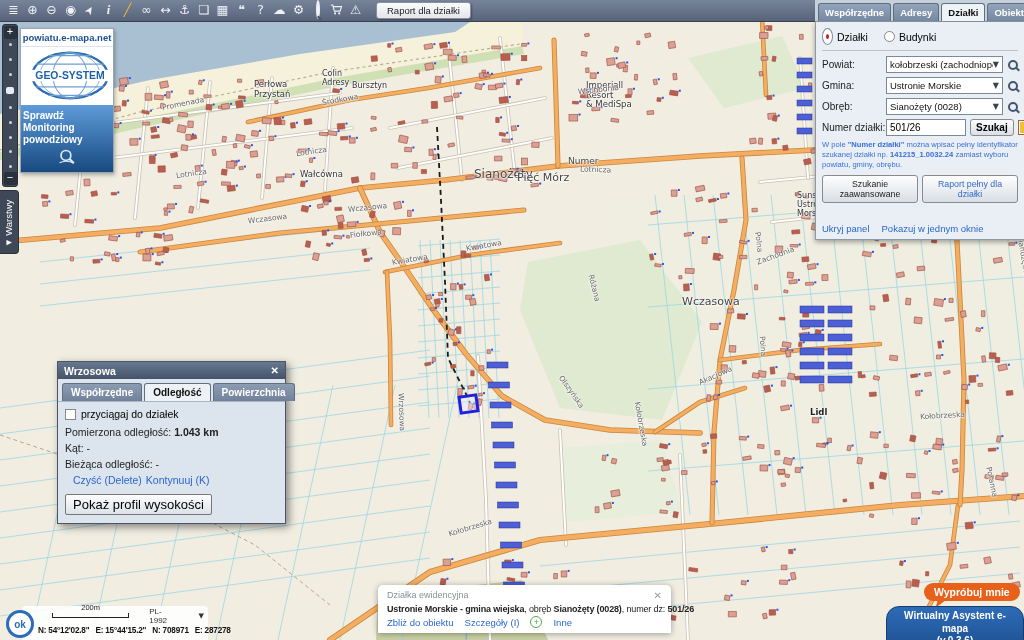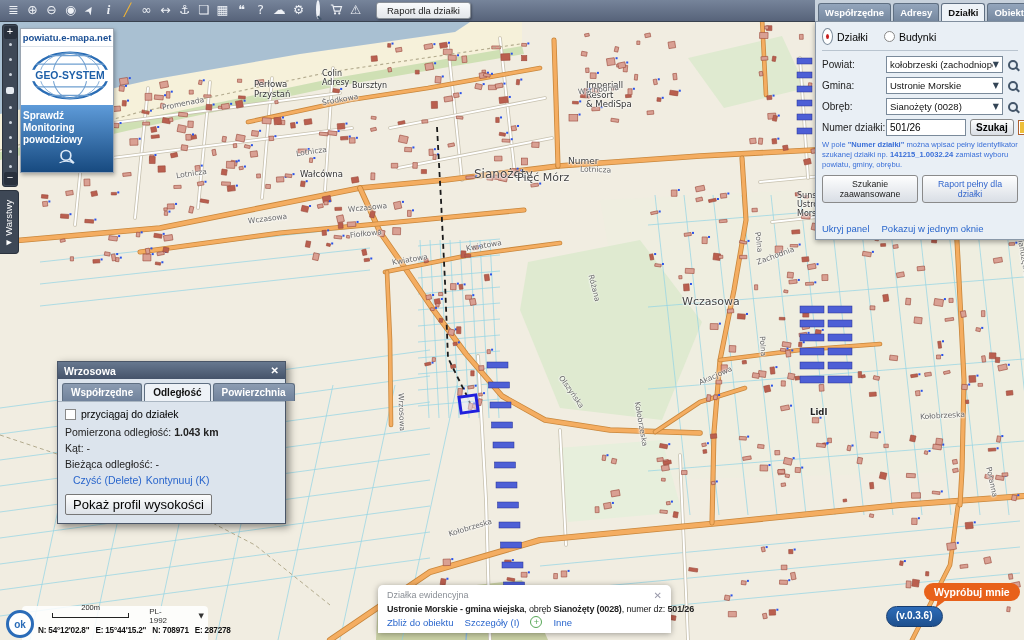--- a/index.html
+++ b/index.html
@@ -1333,16 +1333,17 @@
     <div class="pp-links">
       <a class="link">Zbliż do obiektu</a>
       <a class="link">Szczegóły (I)</a>
       <span class="plus-ico">+</span>
       <a class="link">Inne</a>
     </div>
   </div>
 
   <div id="try-me">Wypróbuj mnie</div>
   <div id="assistant-btn">
+    <div>Wirtualny Asystent e-mapa</div>
     <div>(v.0.3.6)</div>
   </div>
 
 </div>
 
 </body></html>

